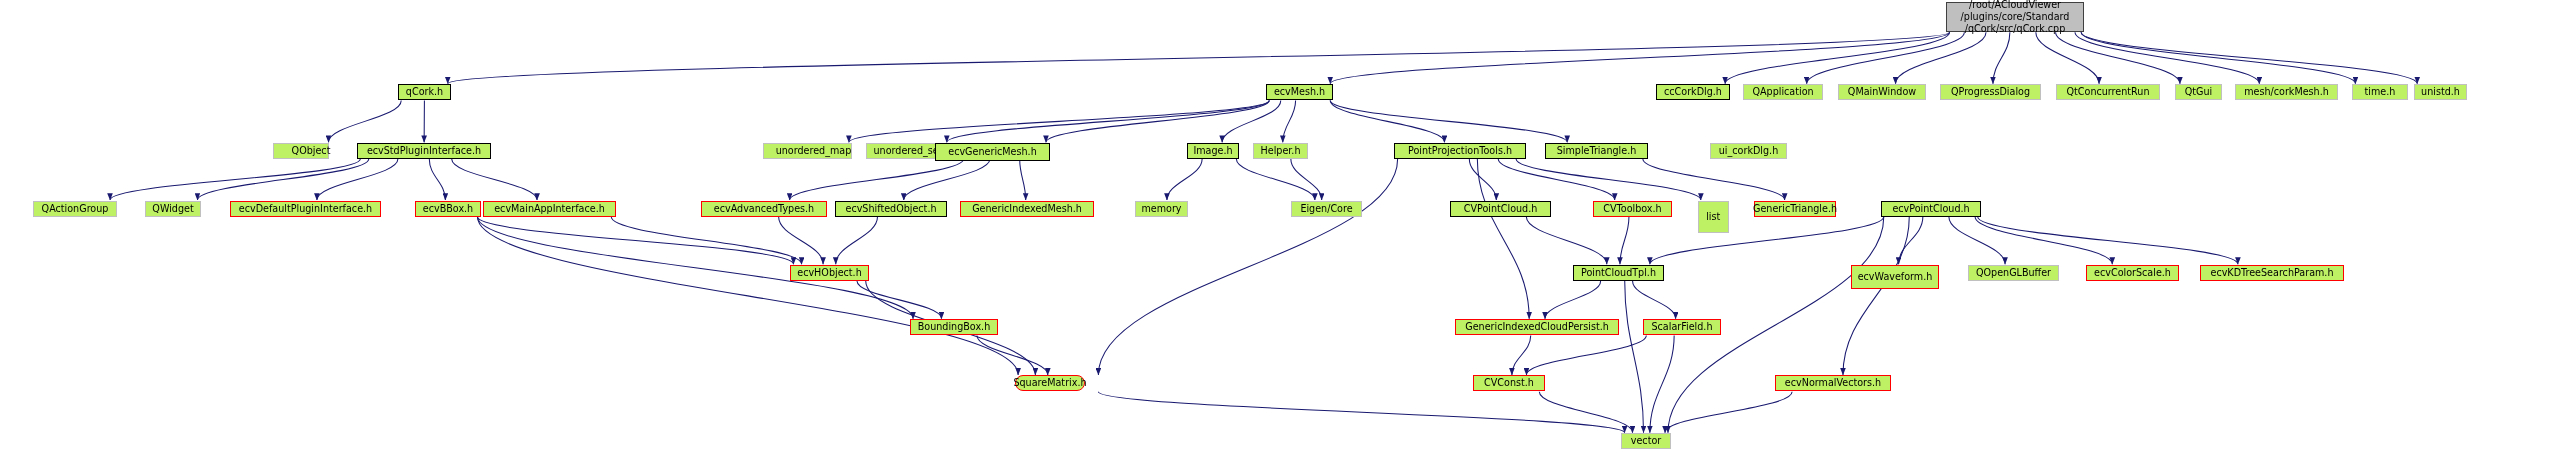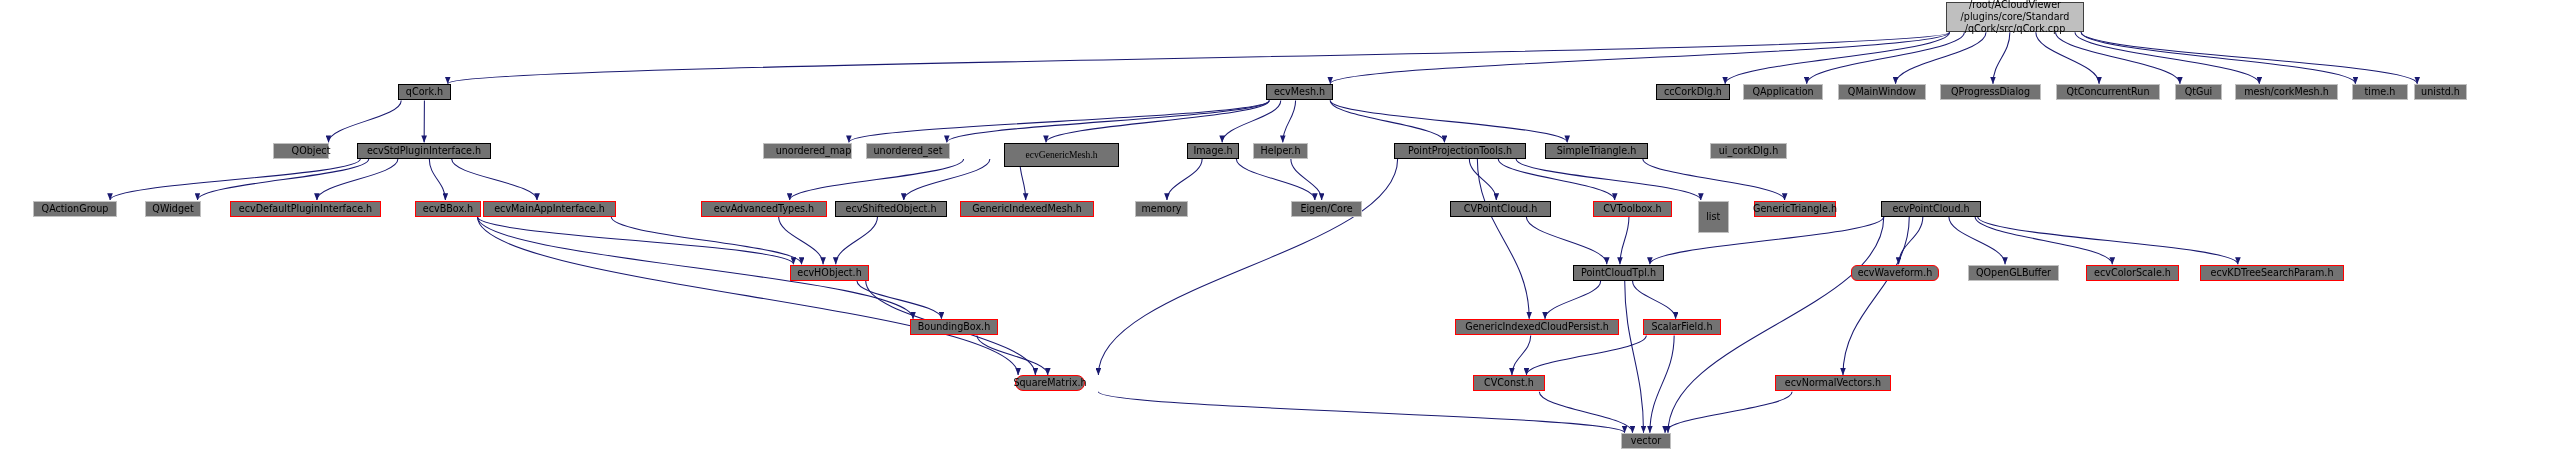--- a/index.html
+++ b/index.html
@@ -6,21 +6,21 @@
   body{font-family:"DejaVu Sans","Liberation Sans",sans-serif;}
   #graph{position:relative;width:2576px;height:473px;background:#ffffff;overflow:hidden;margin-left:33px;}
   #edges{position:absolute;left:0;top:0;width:2576px;height:473px;}
   .node{
     position:absolute;
     box-sizing:border-box;
     display:flex;
     align-items:center;
     justify-content:center;
     text-align:center;
-    background:#737373;
+    background:#bef264;
     border:0.8px solid #c0c0c0;
     color:#000000;
     font-size:9.6px;
     line-height:1.12;
     white-space:pre;
     letter-spacing:0px;
     z-index:5;
   }
   .node.black{border:0.8px solid #000000;}
   .node.red{border:0.8px solid #ff0000;}
@@ -121,21 +121,21 @@
       <div class="node plain" style="left: 1907px; top: 84px; width: 101px; height: 16px;">QProgressDialog</div>
       <div class="node plain" style="left: 2023px; top: 84px; width: 104px; height: 16px;">QtConcurrentRun</div>
       <div class="node plain" style="left: 2142px; top: 84px; width: 47px; height: 16px;">QtGui</div>
       <div class="node plain" style="left: 2202px; top: 84px; width: 103px; height: 16px;">mesh/corkMesh.h</div>
       <div class="node plain" style="left: 2319px; top: 84px; width: 56px; height: 16px;">time.h</div>
       <div class="node plain" style="left: 2381px; top: 84px; width: 53px; height: 16px;">unistd.h</div>
       <div class="node plain" style="left: 240px; top: 143px; width: 56px; height: 16px; padding-left: 20px;">QObject</div>
       <div class="node black" style="left: 324px; top: 143px; width: 134px; height: 16px;">ecvStdPluginInterface.h</div>
       <div class="node plain" style="left: 730px; top: 143px; width: 89px; height: 16px; padding-left: 12px;">unordered_map</div>
       <div class="node plain" style="left: 833px; top: 143px; width: 84px; height: 16px;">unordered_set</div>
-      <div class="node black" style="left: 971px; top: 143px; width: 115px; height: 24px; font-family: Liberation Serif, serif;">ecvGenericMesh.h</div>
+      <div class="node black" style="left: 902px; top: 143px; width: 115px; height: 18px;">ecvGenericMesh.h</div>
       <div class="node black" style="left: 1154px; top: 143px; width: 52px; height: 16px;">Image.h</div>
       <div class="node plain" style="left: 1220px; top: 143px; width: 55px; height: 16px;">Helper.h</div>
       <div class="node black" style="left: 1361px; top: 143px; width: 132px; height: 16px;">PointProjectionTools.h</div>
       <div class="node black" style="left: 1512px; top: 143px; width: 103px; height: 16px;">SimpleTriangle.h</div>
       <div class="node plain" style="left: 1677px; top: 143px; width: 77px; height: 16px; text-align: right;">ui_corkDlg.h</div>
       <div class="node plain" style="left: 0px; top: 201px; width: 84px; height: 16px;">QActionGroup</div>
       <div class="node plain" style="left: 112px; top: 201px; width: 56px; height: 16px;">QWidget</div>
       <div class="node red" style="left: 197px; top: 201px; width: 151px; height: 16px;">ecvDefaultPluginInterface.h</div>
       <div class="node red" style="left: 382px; top: 201px; width: 66px; height: 16px;">ecvBBox.h</div>
       <div class="node red" style="left: 450px; top: 201px; width: 133px; height: 16px;">ecvMainAppInterface.h</div>
@@ -144,21 +144,21 @@
       <div class="node red" style="left: 927px; top: 201px; width: 134px; height: 16px;">GenericIndexedMesh.h</div>
       <div class="node plain" style="left: 1102px; top: 201px; width: 53px; height: 16px;">memory</div>
       <div class="node plain" style="left: 1258px; top: 201px; width: 71px; height: 16px;">Eigen/Core</div>
       <div class="node black" style="left: 1417px; top: 201px; width: 101px; height: 16px;">CVPointCloud.h</div>
       <div class="node red" style="left: 1560px; top: 201px; width: 79px; height: 16px;">CVToolbox.h</div>
       <div class="node plain" style="left: 1665px; top: 201px; width: 30.5px; height: 32px;">list</div>
       <div class="node red" style="left: 1721px; top: 201px; width: 82px; height: 16px;">GenericTriangle.h</div>
       <div class="node black" style="left: 1848px; top: 201px; width: 100px; height: 16px;">ecvPointCloud.h</div>
       <div class="node red" style="left: 757px; top: 265px; width: 79px; height: 16px;">ecvHObject.h</div>
       <div class="node black" style="left: 1540px; top: 265px; width: 91px; height: 16px;">PointCloudTpl.h</div>
-      <div class="node red" style="left: 1818px; top: 265px; width: 88px; height: 16px; border-radius: 6px;">ecvWaveform.h</div>
+      <div class="node red" style="left: 1818px; top: 265px; width: 88px; height: 24px;">ecvWaveform.h</div>
       <div class="node plain" style="left: 1935px; top: 265px; width: 91px; height: 16px;">QOpenGLBuffer</div>
       <div class="node red" style="left: 2053px; top: 265px; width: 93px; height: 16px;">ecvColorScale.h</div>
       <div class="node red" style="left: 2167px; top: 265px; width: 144px; height: 16px;">ecvKDTreeSearchParam.h</div>
       <div class="node red" style="left: 877px; top: 319px; width: 88px; height: 16px;">BoundingBox.h</div>
       <div class="node red" style="left: 1422px; top: 319px; width: 164px; height: 16px;">GenericIndexedCloudPersist.h</div>
       <div class="node red" style="left: 1610px; top: 319px; width: 78px; height: 16px;">ScalarField.h</div>
       <div class="node red" style="left: 982px; top: 375px; width: 70px; height: 16px; border-radius: 8px;">SquareMatrix.h</div>
       <div class="node red" style="left: 1440px; top: 375px; width: 72px; height: 16px;">CVConst.h</div>
       <div class="node red" style="left: 1742px; top: 375px; width: 116px; height: 16px;">ecvNormalVectors.h</div>
       <div class="node plain" style="left: 1588px; top: 433px; width: 50px; height: 16px;">vector</div>

